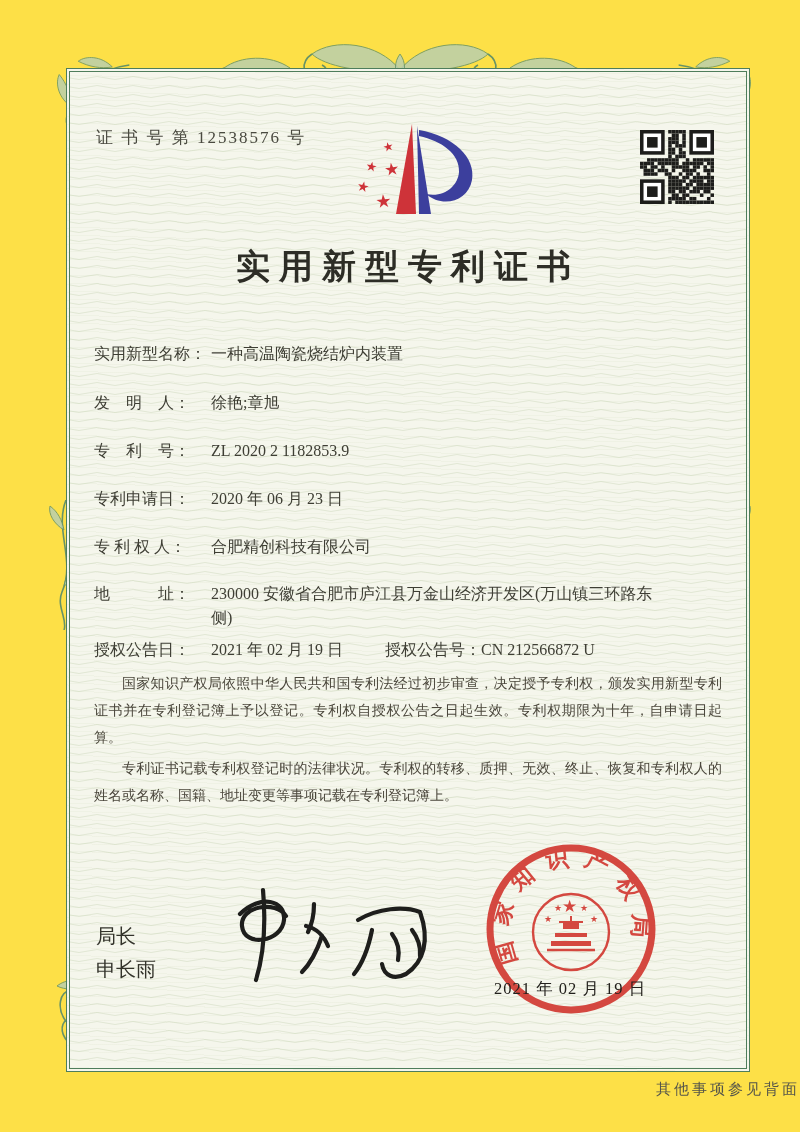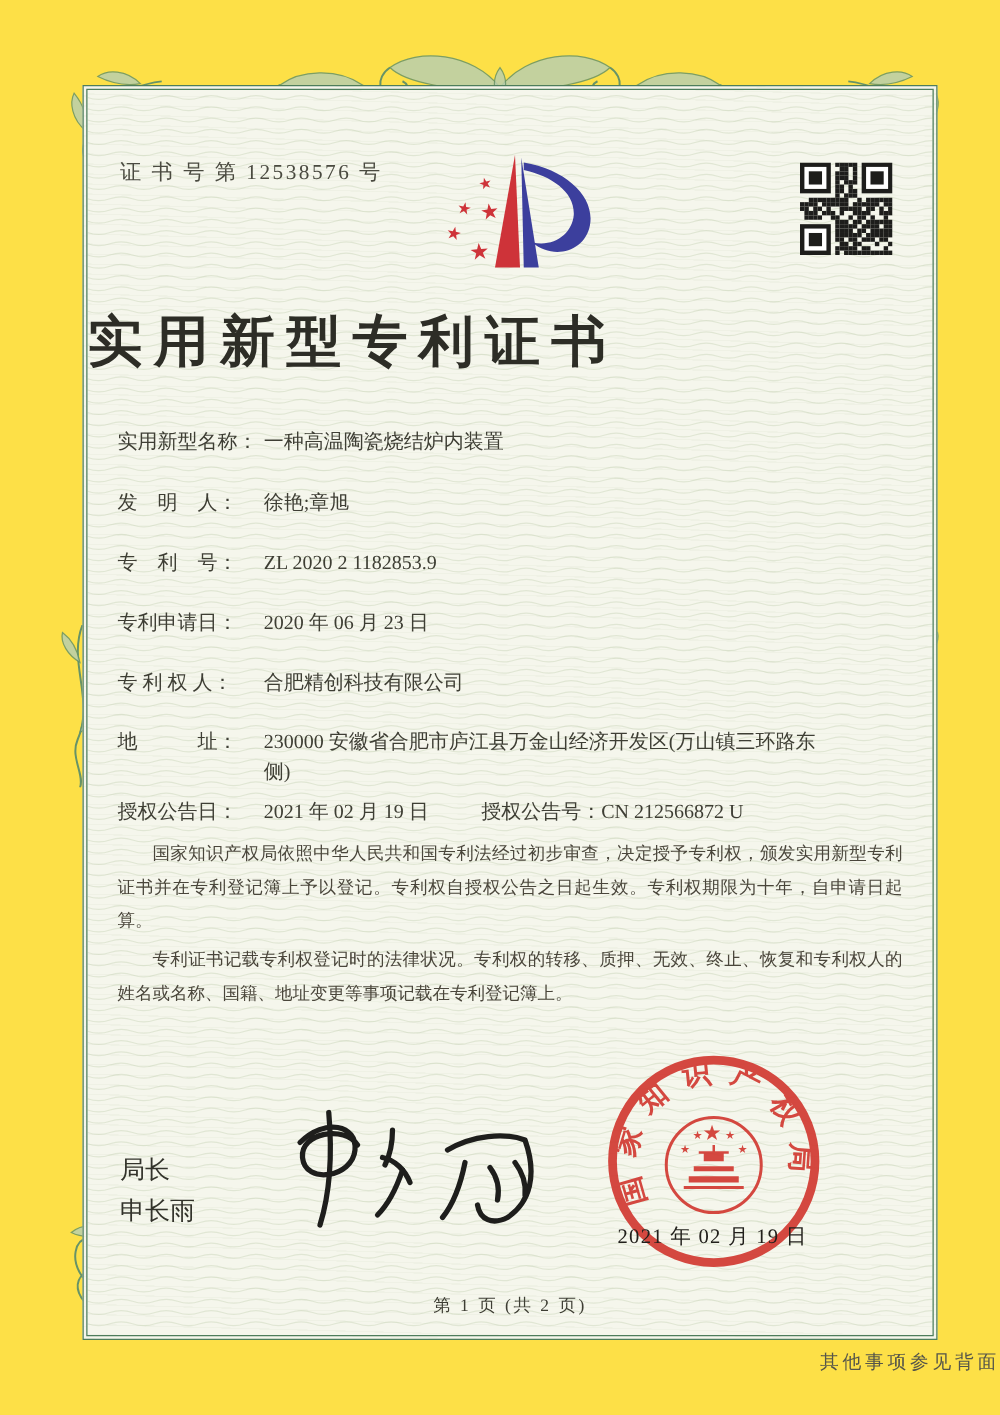--- a/index.html
+++ b/index.html
@@ -16,22 +16,22 @@
     background:
       repeating-linear-gradient(1.5deg, rgba(140,165,110,.06) 0 1px, transparent 1px 8px),
       #f5f6ec;
   }
   #waves{position:absolute;left:0;top:0;width:100%;height:100%;pointer-events:none;}
   #waves path{stroke:rgba(120,150,90,.16);fill:none;stroke-width:1;}
   .cert-no{position:absolute;left:26px;top:54px;font-size:17px;letter-spacing:2px;color:#4a4a40;}
   .logo{position:absolute;left:262px;top:38px;width:150px;height:122px;}
   .qr{position:absolute;left:570px;top:58px;width:74px;height:74px;}
   .title{
-    position:absolute;left:0;top:172px;width:100%;margin:0;text-align:left;
-    font-size:44px;font-weight:700;letter-spacing:9px;color:#2d2d26;
+    position:absolute;left:0;top:172px;width:100%;margin:0;text-align:center;
+    font-size:34px;font-weight:700;letter-spacing:9px;color:#2d2d26;
   }
   .row{position:absolute;left:24px;font-size:16px;color:#3e3e34;display:flex;line-height:24px;}
   .row .lbl{display:inline-block;min-width:117px;white-space:pre;}
   .row .val{display:inline-block;}
   .row-address .val{width:452px;}
   .row-grant .lbl2{display:inline-block;margin-left:42px;white-space:pre;}
   .paragraphs{
     position:absolute;left:24px;top:598px;width:628px;
     font-size:14px;line-height:27px;color:#4a463b;text-align:justify;
   }
@@ -496,17 +496,16 @@
         <rect x="81" y="82" width="16" height="7" stroke="none"></rect>
         <path d="M77,82 L101,82" stroke-width="2"></path>
         <path d="M89,76 L89,82" stroke-width="2"></path>
         <rect x="73" y="93" width="32" height="4" stroke="none"></rect>
         <rect x="69" y="101" width="40" height="5" stroke="none"></rect>
         <path d="M65,110 H113" stroke-width="2.5"></path>
       </g>
     </svg>
     <div class="seal-date">2021 年 02 月 19 日</div>
 
-    <div class="page-info">第 1 页 (共 2 页)</div>
   </div>
 
   <div class="back-note">其他事项参见背面</div>
 </div>
 
 </body></html>

